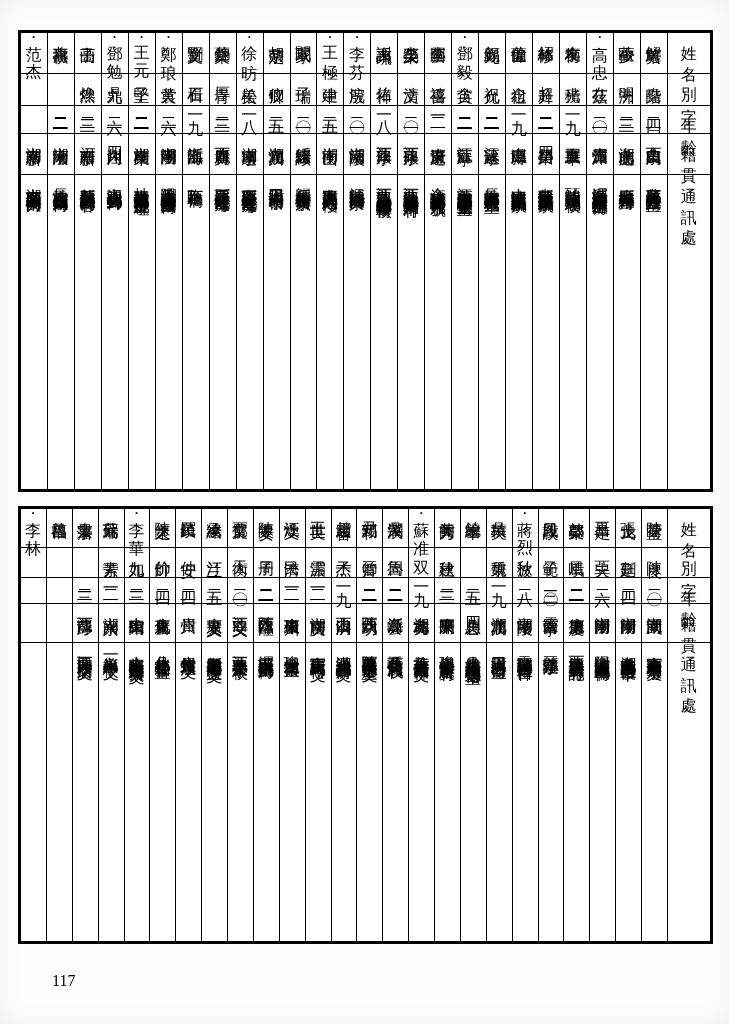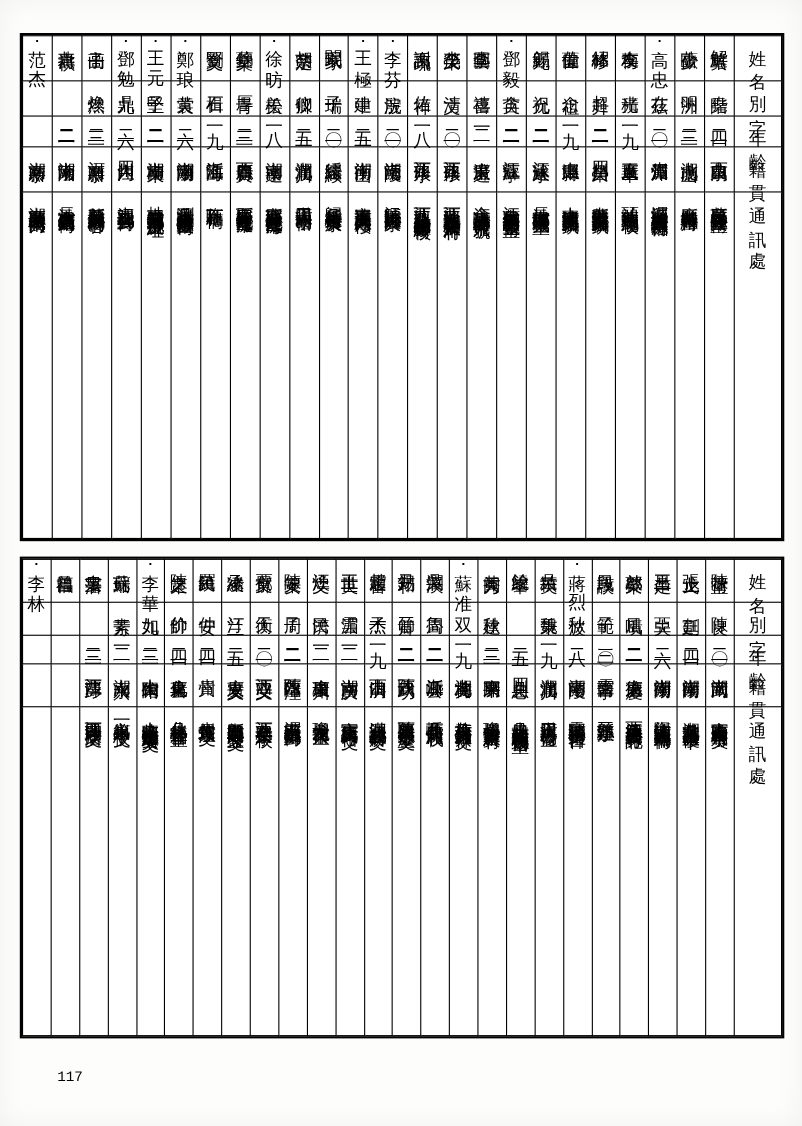--- a/index.html
+++ b/index.html
@@ -62,22 +62,22 @@
     height: 100%;
     display: flex;
     justify-content: center;
     align-items: flex-start;
   }
 
   .page-num {
     position: absolute;
     left: 52px;
     top: 972px;
-    font-size: 13px;
-    font-family: Liberation Mono, monospace;
+    font-size: 16px;
+    font-family: Liberation Serif, serif;
   }
   
   .edge-shadow {
     position: absolute; inset: 0;
     pointer-events: none;
     box-shadow: inset 0 0 26px rgba(0,0,0,0.05);
   }
 </style>
 </head>
 <body>

